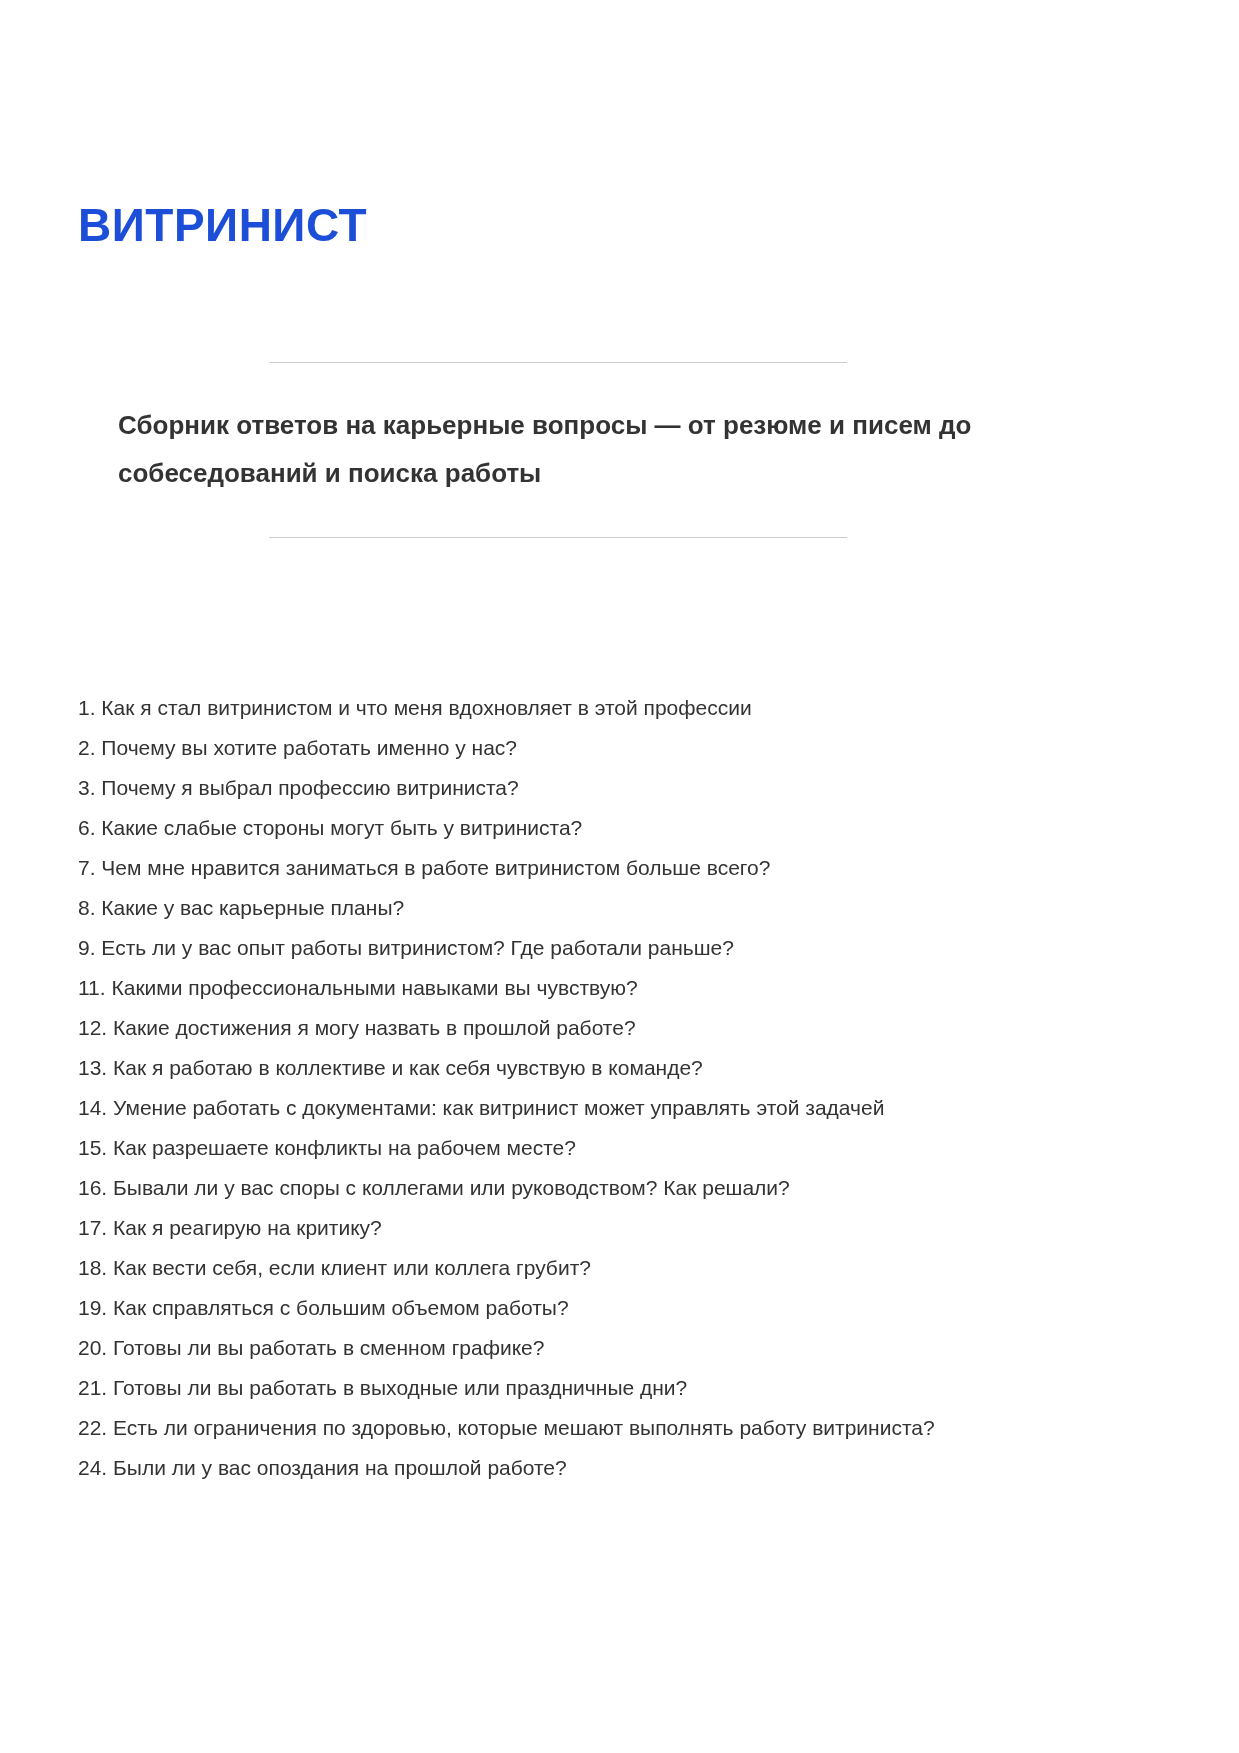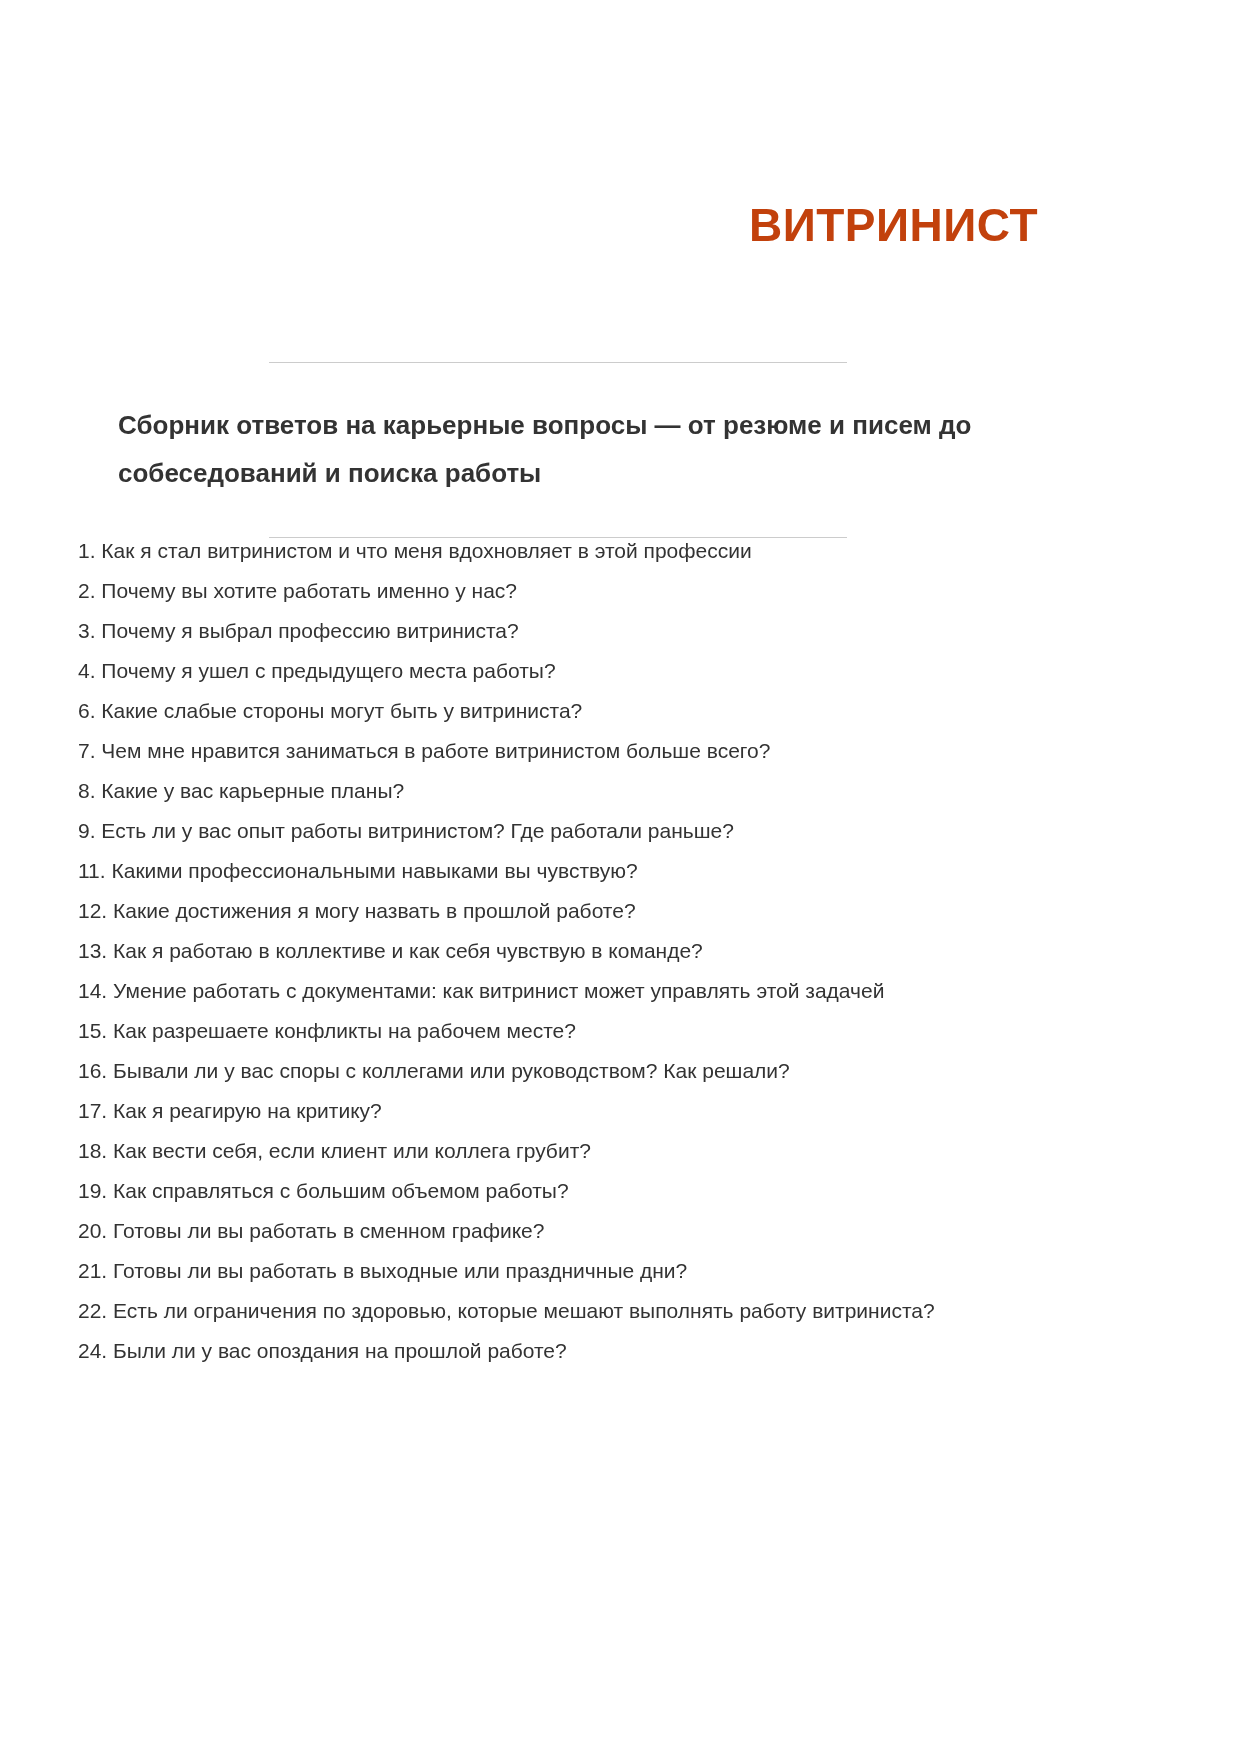--- a/index.html
+++ b/index.html
@@ -14,24 +14,24 @@
     font-family: "Liberation Sans", "DejaVu Sans", sans-serif;
     color: #333333;
     overflow: hidden;
   }
   .content {
     margin-left: 78px;
     width: 960px;
   }
   .doc-title {
     padding-top: 168px;
-    text-align: right;
+    text-align: left;
     font-size: 46px;
     font-weight: 700;
-    color: #c2410c;
+    color: #1d4ed8;
     letter-spacing: 0.5px;
     line-height: 1.15;
   }
   .divider {
     border: none;
     border-top: 1px solid #cccccc;
     width: 578px;
     margin: 0 auto;
     height: 0;
   }
@@ -39,20 +39,21 @@
   .divider-bottom { margin-top: 40px; }
   .doc-subtitle {
     margin: 38px auto 0 auto;
     max-width: 880px;
     font-size: 26px;
     font-weight: 700;
     color: #333333;
     line-height: 48px;
   }
   .toc {
+    margin-top: 157px;
   }
   .toc-item {
     font-size: 21px;
     font-weight: 400;
     color: #333333;
     line-height: 26px;
     margin-bottom: 14px;
     white-space: nowrap;
   }
 </style>
@@ -66,21 +67,20 @@
   <hr class="divider divider-top">
 
   <h2 class="doc-subtitle">Сборник ответов на карьерные вопросы — от резюме и писем до собеседований и поиска работы</h2>
 
   <hr class="divider divider-bottom">
 
   <div class="toc">
       <div class="toc-item"><span>1.</span> <span>Как я стал витринистом и что меня вдохновляет в этой профессии</span></div>
       <div class="toc-item"><span>2.</span> <span>Почему вы хотите работать именно у нас?</span></div>
       <div class="toc-item"><span>3.</span> <span>Почему я выбрал профессию витриниста?</span></div>
-      <div class="toc-item"><span>4.</span> <span>Почему я ушел с предыдущего места работы?</span></div>
       <div class="toc-item"><span>6.</span> <span>Какие слабые стороны могут быть у витриниста?</span></div>
       <div class="toc-item"><span>7.</span> <span>Чем мне нравится заниматься в работе витринистом больше всего?</span></div>
       <div class="toc-item"><span>8.</span> <span>Какие у вас карьерные планы?</span></div>
       <div class="toc-item"><span>9.</span> <span>Есть ли у вас опыт работы витринистом? Где работали раньше?</span></div>
       <div class="toc-item"><span>11.</span> <span>Какими профессиональными навыками вы чувствую?</span></div>
       <div class="toc-item"><span>12.</span> <span>Какие достижения я могу назвать в прошлой работе?</span></div>
       <div class="toc-item"><span>13.</span> <span>Как я работаю в коллективе и как себя чувствую в команде?</span></div>
       <div class="toc-item"><span>14.</span> <span>Умение работать с документами: как витринист может управлять этой задачей</span></div>
       <div class="toc-item"><span>15.</span> <span>Как разрешаете конфликты на рабочем месте?</span></div>
       <div class="toc-item"><span>16.</span> <span>Бывали ли у вас споры с коллегами или руководством? Как решали?</span></div>

